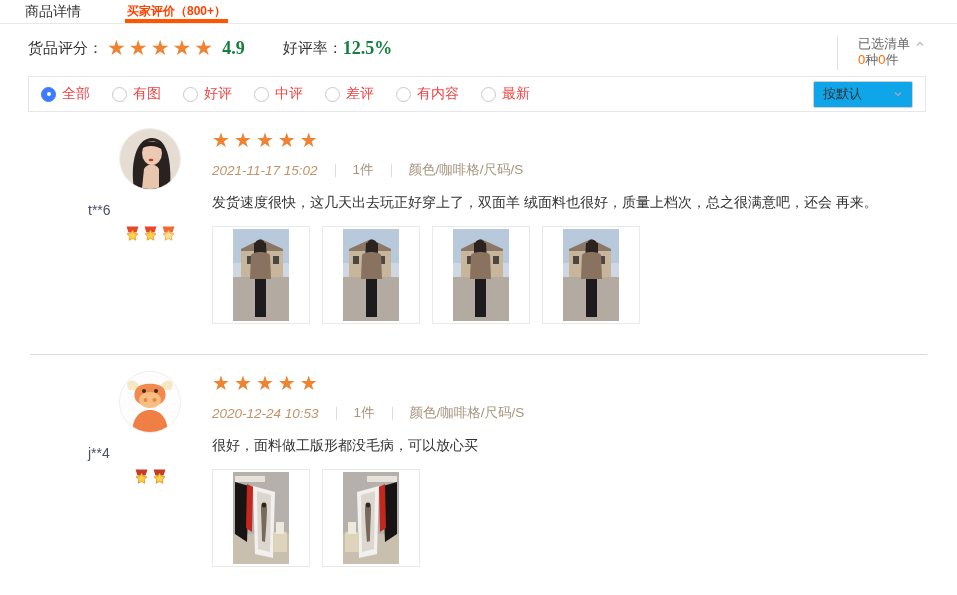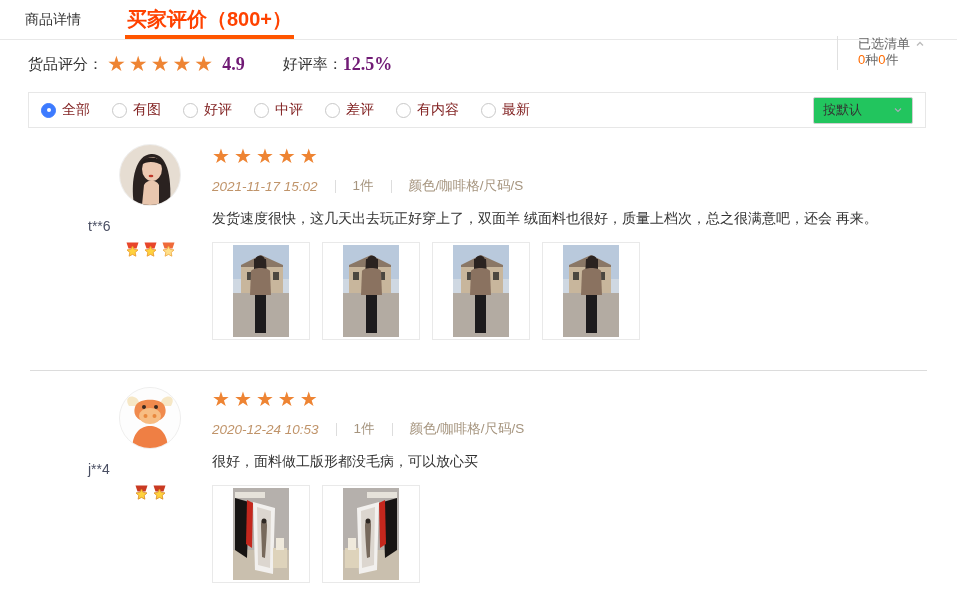--- a/index.html
+++ b/index.html
@@ -1,55 +1,55 @@
 <!DOCTYPE html>
 <html><head>
 <meta charset="utf-8">
 <style>
   * { margin:0; padding:0; box-sizing:border-box; }
   html,body { width:957px; height:595px; background:#fff; overflow:hidden;
     font-family:"Liberation Sans","DejaVu Sans",sans-serif; }
 
   
-  .tabbar { position:relative; height:40px; border-bottom:1px solid #e8e8e8;
+  .tabbar { position:relative; height:24px; border-bottom:1px solid #e8e8e8;
     display:flex; align-items:stretch; }
   .tab { display:flex; align-items:center; padding:0 2px; margin-right:42px;
     font-size:14px; color:#333; cursor:pointer; position:relative; }
   .tab:first-child { margin-left:23px; }
-  .tab.active { color:#ff4200; font-weight:bold; font-size:20px; }
+  .tab.active { color:#ff4200; font-weight:bold; font-size:12px; }
   .tab.active::after { content:""; position:absolute; left:0; right:0; bottom:0;
     height:4px; background:#ff5500; }
   .cart-summary { position:absolute; right:32px; top:0; height:34px; padding-left:20px;
     border-left:1px solid #e0e0e0; font-size:13px; color:#666; line-height:16px;
     cursor:pointer;margin-top:36px; }
   .cart-summary .line1 { display:flex; align-items:center; gap:5px; }
   .cart-summary .orange { color:#ff6a00; }
   .chev { width:10px; height:10px; display:inline-block; }
 
   
   .rating-row { display:flex; align-items:center; padding:12px 0 0 28px; height:36px; }
   .rating-row .lbl { font-size:15px; color:#333; }
   .stars { color:#ee8433; letter-spacing:3px; white-space:nowrap; }
   .stars-big { font-size:21px; margin:0 6px 0 4px; }
-  .score { font-size:18px; font-weight:bold; color:#701a75; font-family:"Liberation Serif","DejaVu Serif",serif; }
+  .score { font-size:18px; font-weight:bold; color:#15803d; font-family:"Liberation Serif","DejaVu Serif",serif; }
   .rating-row .gap { width:38px; }
 
   
   .filterbar { margin:16px 31px 0 28px; height:36px; border:1px solid #e7e7e7;
     display:flex; align-items:center; padding:0 12px; }
   .radio-item { display:flex; align-items:center; margin-right:22px; cursor:pointer;
-    font-size:14px; color:#7f1d1d; }
+    font-size:14px; color:#ef4444; }
   .radio { width:15px; height:15px; border-radius:50%; border:1px solid #c8c8c8;
     background:#fff; margin-right:6px; position:relative; flex:none; }
   .radio-item.on .radio { background:#3d7bff; border-color:#3d7bff; }
   .radio-item.on .radio::after { content:""; position:absolute; left:4.5px; top:4.5px;
     width:4px; height:4px; border-radius:50%; background:#fff; }
   .sortbox { margin-left:auto; width:100px; height:27px; border:1px solid #d0d0d0;
     border-radius:2px; display:flex; align-items:center; padding:0 9px; font-size:13px;
-    color:#333; cursor:pointer; background:#22c55e; }
+    color:#333; cursor:pointer; background:#0ea5e9; }
   .sortbox .chev { margin-left:auto; }
 
   
   .review { display:flex; padding:16px 30px 0 88px; }
   .review-left { width:124px; flex:none; }
   .avatar { width:62px; height:62px; border-radius:50%; overflow:hidden; margin:0 auto;
     border:1px solid #eee; background:#f7f4ef; }
   .avatar svg { display:block; }
   .uname { margin-top:12px; font-size:14px; color:#4a4f63; }
   .badges { margin-top:8px; display:flex; justify-content:center; gap:3px; }

